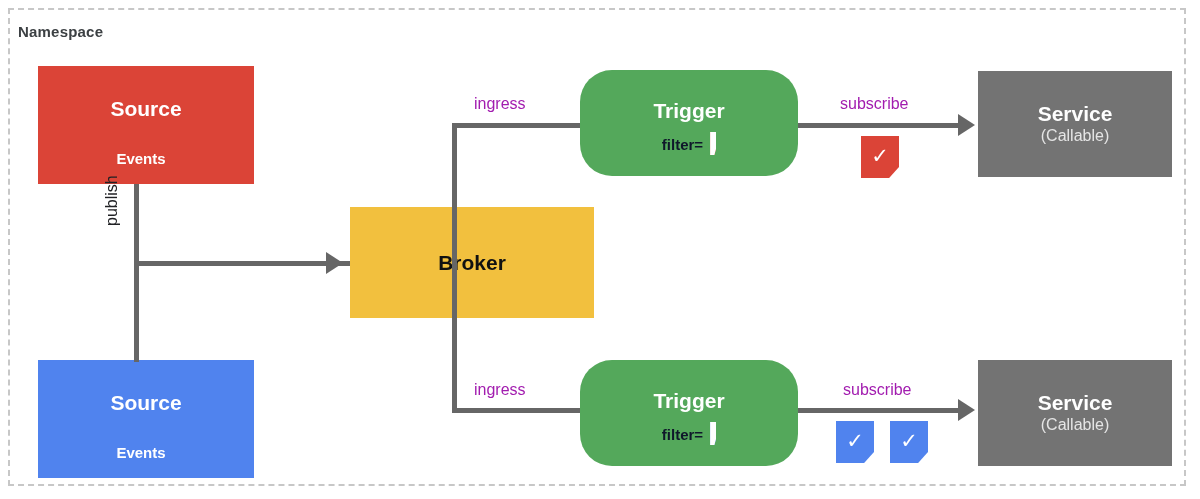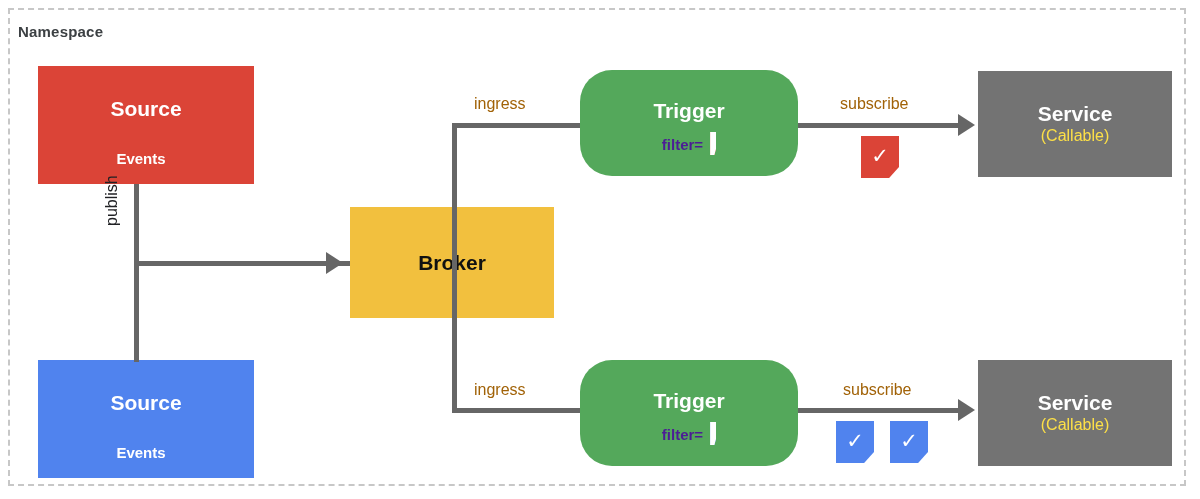--- a/index.html
+++ b/index.html
@@ -13,68 +13,68 @@
   }
   .ns-label{
     position:absolute;left:18px;top:23px;font-size:15px;font-weight:bold;color:#3c4043;
     letter-spacing:.2px;
   }
   .box{
     position:absolute;box-sizing:border-box;display:flex;flex-direction:column;
     align-items:center;justify-content:center;
   }
   .box .title{font-weight:bold;font-size:21px;color:#ffffff;line-height:1.1;}
-  .box .sub{font-size:16px;color:#fde047;line-height:1.2;margin-top:1px;}
+  .box .sub{font-size:16px;color:#e5e5e5;line-height:1.2;margin-top:1px;}
   .broker .title{color:#111111;font-size:21px;}
 
   
   .src{width:216px;height:118px;}
   .src-top{left:38px;top:66px;background:#db4437;}
   .src-bot{left:38px;top:360px;background:#5083ee;}
   .src .title{margin-top:14px;}
   .src-row{display:flex;align-items:center;gap:10px;margin-top:29px;}
   .src-row .lbl{font-weight:bold;font-size:15px;color:#fff;}
 
   
   .card{
     position:relative;display:inline-block;
   }
   .card .body{
     width:34px;height:39px;background:#ffffff;
     clip-path:polygon(0 0,100% 0,100% 74%,74% 100%,0 100%);
   }
 
   
-  .broker{left:350px;top:207px;width:204px;height:111px;background:#f2c03e;}
+  .broker{left:350px;top:207px;width:244px;height:111px;background:#f2c03e;}
 
   
   .trg{width:218px;height:106px;background:#54a85b;border-radius:32px;}
   .trg-top{left:580px;top:70px;}
   .trg-bot{left:580px;top:360px;}
   .trg .title{margin-top:6px;}
   .trg-row{display:flex;align-items:center;gap:7px;margin-top:13px;}
-  .trg-row .lbl{font-weight:bold;font-size:15px;color:#4c1d95;}
+  .trg-row .lbl{font-weight:bold;font-size:15px;color:#0f172a;}
   .filtercard .body{
     width:34px;height:38px;border:3px solid #ffffff;box-sizing:border-box;
     clip-path:polygon(0 0,100% 0,100% 72%,72% 100%,0 100%);
   }
   .filtercard.red .body{background:#db4437;}
   .filtercard.blue .body{background:#5083ee;}
 
   
   .svc{left:978px;width:194px;height:106px;background:#737373;}
   .svc-top{top:71px;}
   .svc-bot{top:360px;}
 
   
   .line{position:absolute;background:#666666;}
   .arrow{position:absolute;width:0;height:0;border-top:11px solid transparent;
     border-bottom:11px solid transparent;border-left:17px solid #666666;}
 
-  .edge-label{position:absolute;font-size:16px;color:#a16207;white-space:nowrap;}
+  .edge-label{position:absolute;font-size:16px;color:#a21caf;white-space:nowrap;}
   .publish-label{
     position:absolute;left:103px;top:226px;font-size:16px;color:#202124;
     transform:rotate(-90deg);transform-origin:left top;white-space:nowrap;
   }
 
   
   .chip{position:absolute;width:36px;height:38px;}
   .chip .body{
     width:100%;height:100%;
     clip-path:polygon(0 0,100% 0,100% 74%,74% 100%,0 100%);

